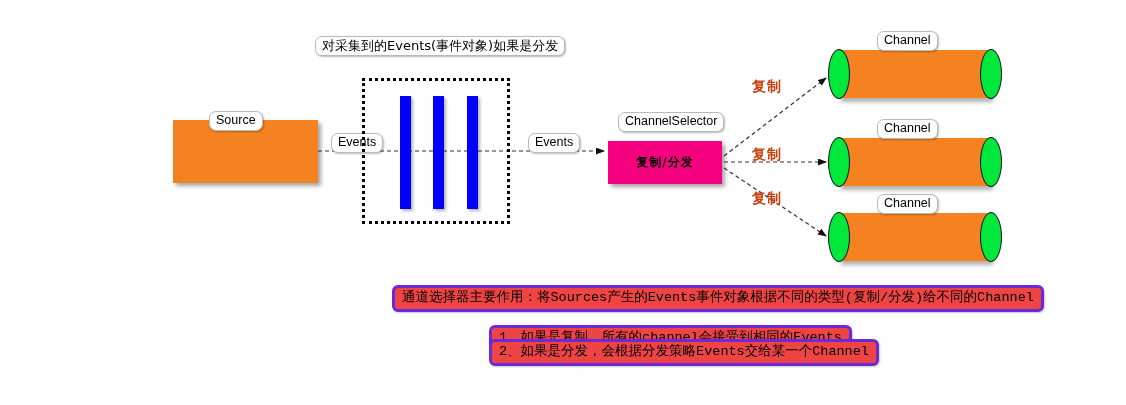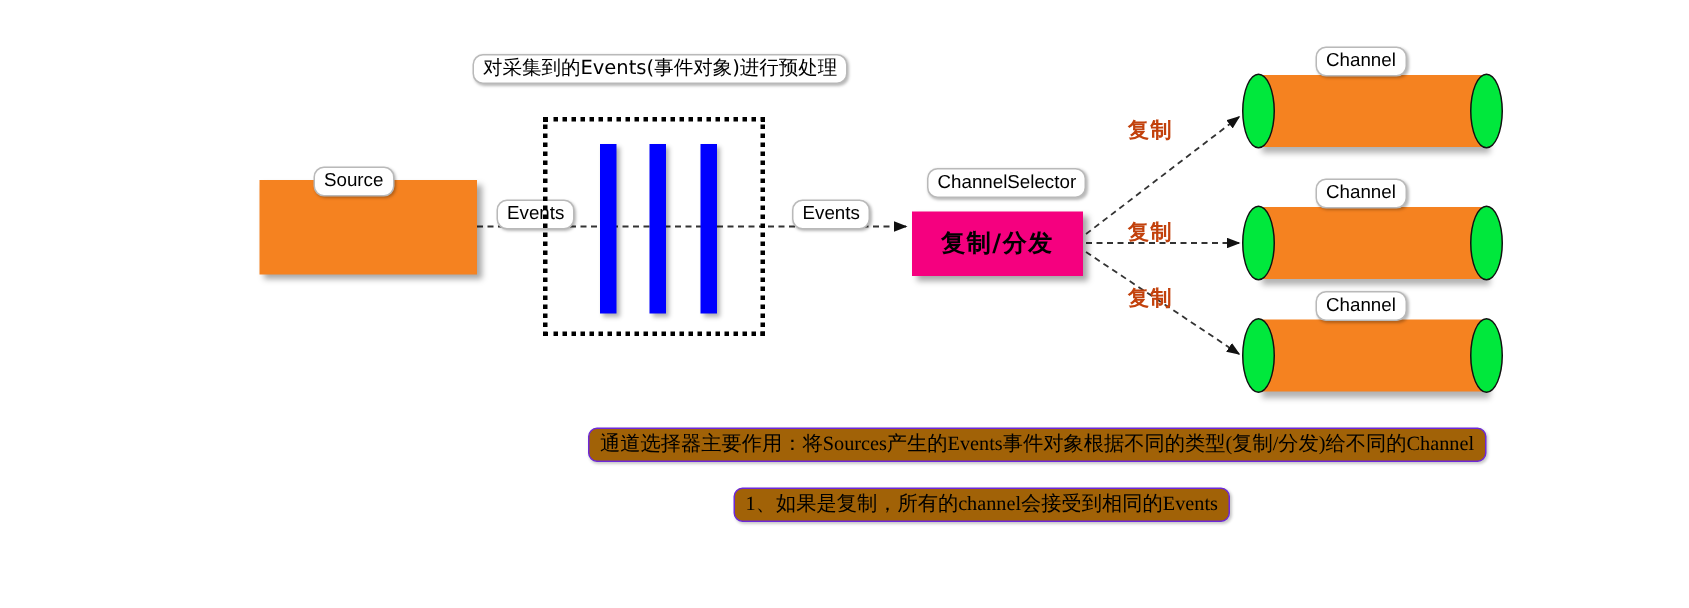--- a/index.html
+++ b/index.html
@@ -28,21 +28,21 @@
   }
   .pink-box {
     background: #F5007F;
     box-shadow: 3px 3px 4px rgba(0,0,0,0.35);
     display: flex;
     align-items: center;
     justify-content: center;
   }
   .pink-box-text {
     font-family: "DejaVu Sans", "Liberation Sans", sans-serif;
-    font-size: 16px;
+    font-size: 12px;
     font-weight: bold;
     color: #000000;
     letter-spacing: 1px;
     white-space: nowrap;
   }
 
   
   .dotted-box {
     border: 3px dotted #000000;
     background: transparent;
@@ -90,26 +90,26 @@
     font-family: "DejaVu Sans", "Liberation Sans", sans-serif;
     font-size: 14px;
     font-weight: bold;
     color: #c2410c;
     white-space: nowrap;
     letter-spacing: 1px;
   }
 
   
   .note-line {
-    font-family: Liberation Serif, serif;
+    font-family: Liberation Mono, monospace;
     font-size: 13.5px;
     color: #000000;
     white-space: nowrap;
-    background: #a16207;
-    border: 1px solid #6d28d9;
+    background: #ef4444;
+    border: 3px solid #6d28d9;
     border-radius: 6px;
     padding: 1px 7px 2px 7px;
     box-shadow: 1px 1px 2px rgba(0,0,0,0.22);
     line-height: 18px;
   }
 
   svg.overlay {
     position: absolute;
     left: 0;
     top: 0;
@@ -136,21 +136,21 @@
 
     <line x1="512" y1="151" x2="604" y2="151" stroke="#333333" stroke-width="1.2" stroke-dasharray="4 3" marker-end="url(#arrowhead)"></line>
 
     <line x1="724" y1="156" x2="826" y2="78" stroke="#333333" stroke-width="1.2" stroke-dasharray="4 3" marker-end="url(#arrowhead)"></line>
 
     <line x1="724" y1="162" x2="826" y2="162" stroke="#333333" stroke-width="1.2" stroke-dasharray="4 3" marker-end="url(#arrowhead)"></line>
 
     <line x1="724" y1="168" x2="826" y2="236" stroke="#333333" stroke-width="1.2" stroke-dasharray="4 3" marker-end="url(#arrowhead)"></line>
   </svg>
 
-  <div class="abs chip cn" style="left:315px; top:36px;">对采集到的Events(事件对象)进行预处理</div>
+  <div class="abs chip cn" style="left:315px; top:36px;">对采集到的Events(事件对象)如果是分发</div>
 
   <div class="abs orange-box" style="left:173px; top:120px; width:145px; height:63px;"></div>
   <div class="abs chip" style="left:209px; top:111px;">Source</div>
 
   <div class="abs chip" style="left:331px; top:133px;">Events</div>
 
   <div class="abs dotted-box" style="left:362px; top:78px; width:148px; height:146px;"></div>
   <div class="abs blue-bar" style="left:400px; top:96px; width:11px; height:113px;"></div>
   <div class="abs blue-bar" style="left:433px; top:96px; width:11px; height:113px;"></div>
   <div class="abs blue-bar" style="left:467px; top:96px; width:11px; height:113px;"></div>
@@ -182,14 +182,15 @@
 
   <div class="abs" style="left:828px; top:213px; width:172px; height:48px;">
     <div class="abs cylinder-body" style="left:10px; top:0px; width:152px; height:48px;"></div>
     <div class="abs cylinder-cap left" style="left:0px; top:-1px; width:22px; height:50px;"></div>
     <div class="abs cylinder-cap" style="left:152px; top:-1px; width:22px; height:50px;"></div>
   </div>
   <div class="abs chip" style="left:877px; top:194px;">Channel</div>
 
   <div class="abs note-line" style="left:392px; top:285px;">通道选择器主要作用：将Sources产生的Events事件对象根据不同的类型(复制/分发)给不同的Channel</div>
   <div class="abs note-line" style="left:489px; top:325px;">1、如果是复制，所有的channel会接受到相同的Events</div>
+  <div class="abs note-line" style="left:489px; top:339px;">2、如果是分发，会根据分发策略Events交给某一个Channel</div>
 
 </div>
 
 </body></html>

